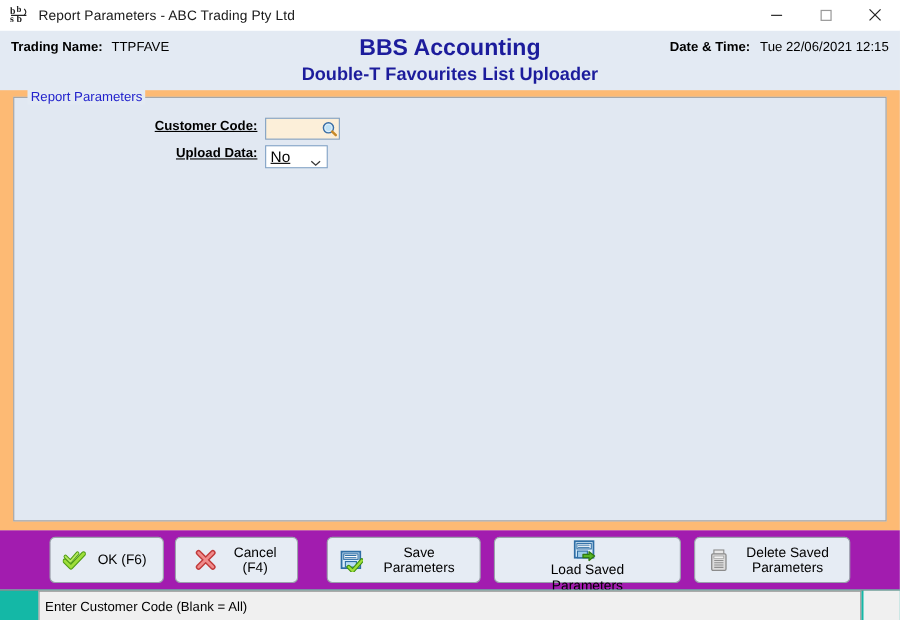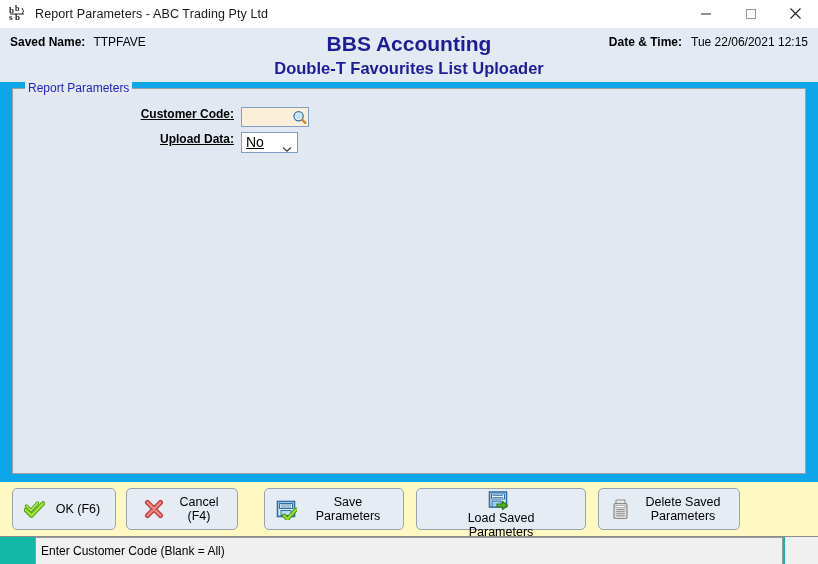--- a/index.html
+++ b/index.html
@@ -110,21 +110,21 @@
   .hdr-title2 {
     font-size: 16.5px;
     font-weight: bold;
     line-height: 22px;
   }
 
   
   .body-area {
     flex: 1 1 auto;
     position: relative;
-    background: #0ea5e9;
+    background: #fdba74;
     padding: 0 10px;
     box-sizing: border-box;
   }
   .group {
     position: absolute;
     left: 12px;
     top: 6px;
     right: 12px;
     bottom: 8px;
     border: 1px solid #a0a0a0;
@@ -216,25 +216,26 @@
     right: 5px;
     top: 6px;
     width: 10px;
     height: 7px;
   }
 
   
   .buttonbar {
     flex: 0 0 auto;
     height: 54px;
-    background: #fef9c3;
+    background: #a21caf;
     display: flex;
     align-items: center;
     padding: 0 12px;
     box-sizing: border-box;
+    justify-content: center;
   }
   .btn {
     height: 42px;
     border: 1px solid #9aa3ab;
     border-radius: 5px;
     background: #e6ecf4;
     display: flex;
     align-items: center;
     box-sizing: border-box;
     padding: 0 10px;
@@ -320,21 +321,21 @@
       <div class="win-btn">
         <svg width="13" height="13" viewBox="0 0 13 13">
           <path d="M1.5 1.5 L11.5 11.5 M11.5 1.5 L1.5 11.5" stroke="#222" stroke-width="1.1"></path>
         </svg>
       </div>
     </div>
   </div>
 
   <div class="header">
     <div class="hdr-left">
-      <b>Saved Name:</b><span class="val">TTPFAVE</span>
+      <b>Trading Name:</b><span class="val">TTPFAVE</span>
     </div>
     <div class="hdr-center">
       <div class="hdr-title1">BBS Accounting</div>
       <div class="hdr-title2">Double-T Favourites List Uploader</div>
     </div>
     <div class="hdr-right">
       <b>Date &amp; Time:</b><span class="val">Tue 22/06/2021 12:15</span>
     </div>
   </div>
 

